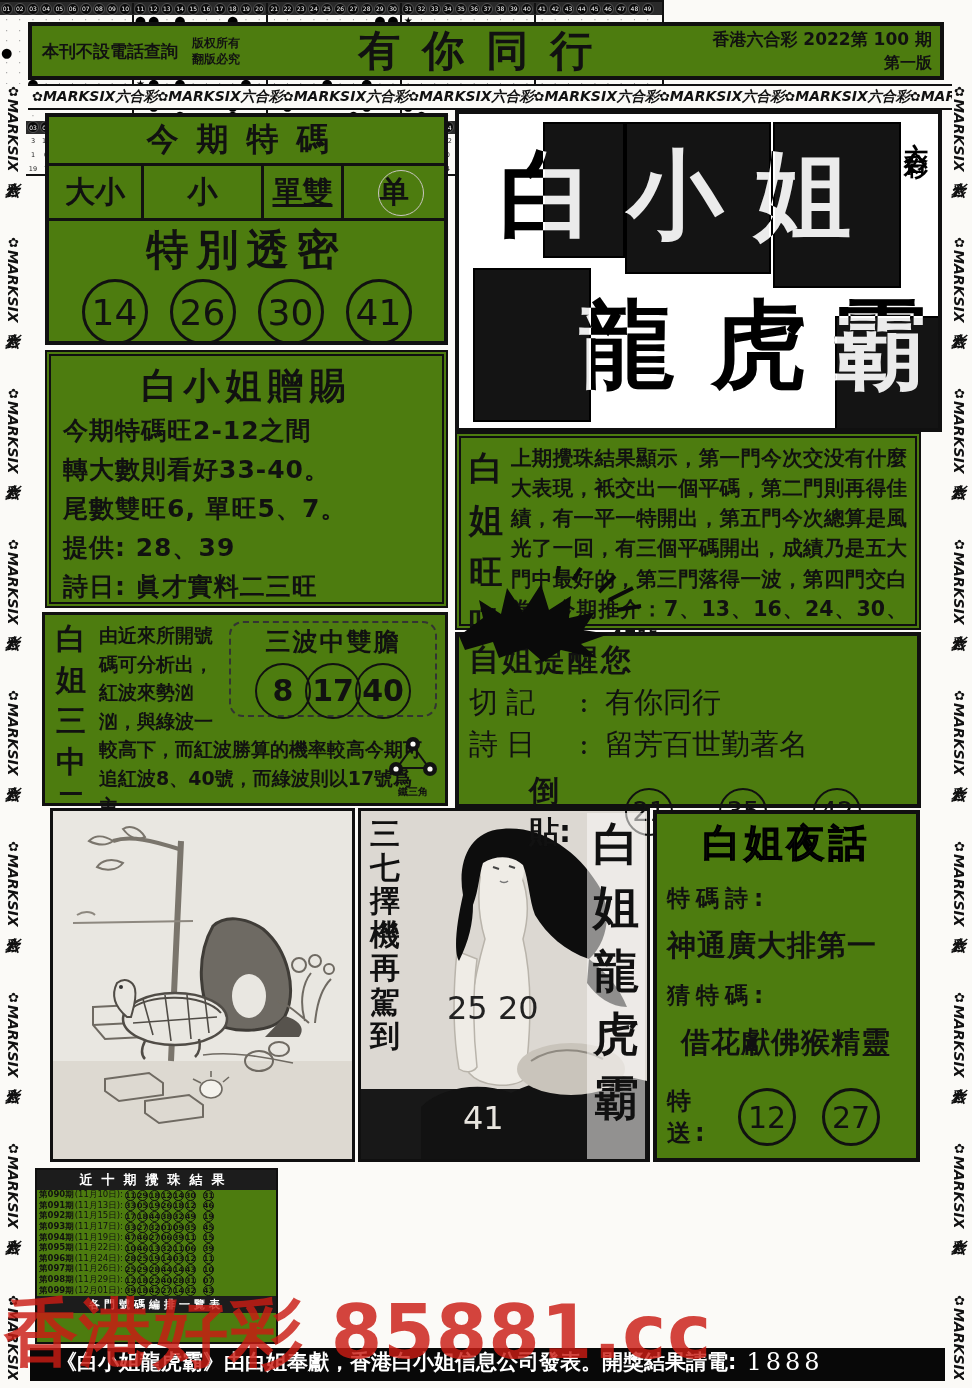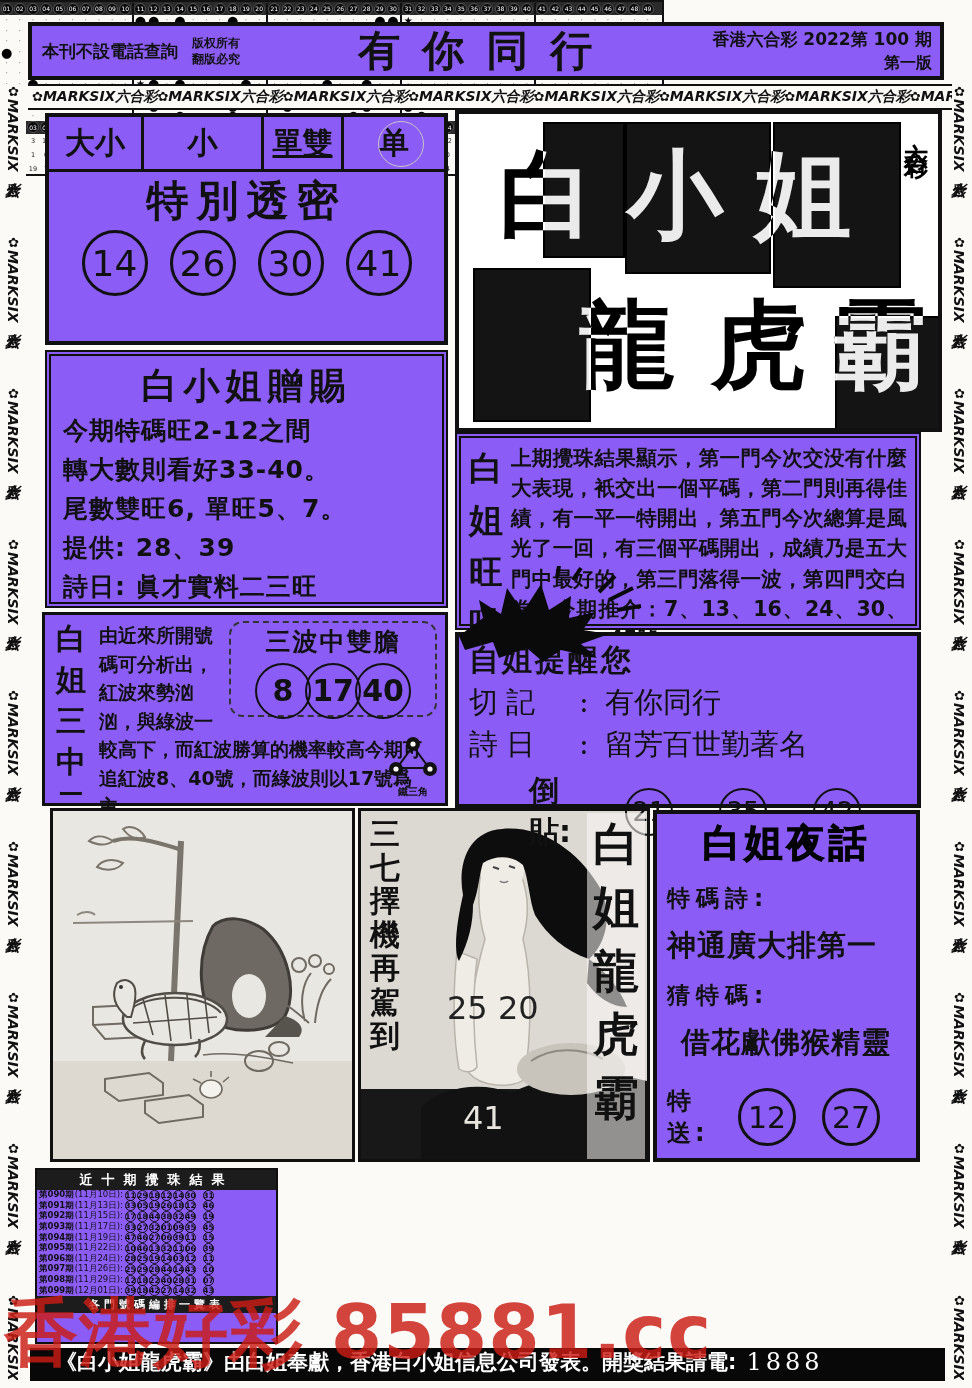--- a/index.html
+++ b/index.html
@@ -1,21 +1,21 @@
 <!DOCTYPE html>
 <html><head>
 <meta charset="utf-8">
 <style>
   html,body{margin:0;padding:0;}
   body{
     width:972px;height:1388px;position:relative;background:#fbfaf7;
     font-family:"DejaVu Sans","Liberation Sans",sans-serif;color:#111;
     overflow:hidden;
   }
-  .panel{position:absolute;border:3px solid #101010;background:#8b5cf6;box-sizing:border-box;}
+  .panel{position:absolute;border:3px solid #101010;background:#4d7c0f;box-sizing:border-box;}
   .dbl{border:6px double #101010;}
   
   #header-box{left:28px;top:22px;width:916px;height:58px;display:flex;align-items:center;border-width:4px;}
   #hdr-left{font-weight:bold;font-size:17px;margin-left:10px;white-space:nowrap;}
   #hdr-copy{font-size:12px;font-weight:bold;margin-left:14px;line-height:1.35;white-space:nowrap;}
   #hdr-title{flex:1;text-align:center;font-family:"DejaVu Serif","Liberation Serif",serif;
     font-weight:900;font-size:42px;letter-spacing:22px;white-space:nowrap;transform:translateX(10px);}
   #hdr-right{margin-right:8px;text-align:right;white-space:nowrap;}
   #hdr-issue{font-size:17px;font-weight:bold;}
   #hdr-edition{font-size:16px;font-weight:bold;margin-top:2px;}
@@ -174,20 +174,21 @@
     <span class="band-item"><span class="fl">✿</span>MARKSIX六合彩</span>
     <span class="band-item"><span class="fl">✿</span>MARKSIX六合彩</span>
     <span class="band-item"><span class="fl">✿</span>MARKSIX六合彩</span>
     <span class="band-item"><span class="fl">✿</span>MARKSIX六合彩</span>
     <span class="band-item"><span class="fl">✿</span>MARKSIX六合彩</span>
     <span class="band-item"><span class="fl">✿</span>MARKSIX六合彩</span>
     <span class="band-item"><span class="fl">✿</span>MARKSIX六合彩</span>
   </div>
 
 <div class="panel" id="special-panel">
+  <div id="sp-title">今期特碼</div>
   <div id="sp-attrs">
     <div class="sp-cell sp-c1">大小</div>
     <div class="sp-cell sp-c2">小</div>
     <div class="sp-cell sp-c3">單雙</div>
     <div class="sp-cell sp-c4">
         <span class="ghost"></span>
         <span>单</span>
       </div>
   </div>
   <div id="sp-sub">特別透密</div>

